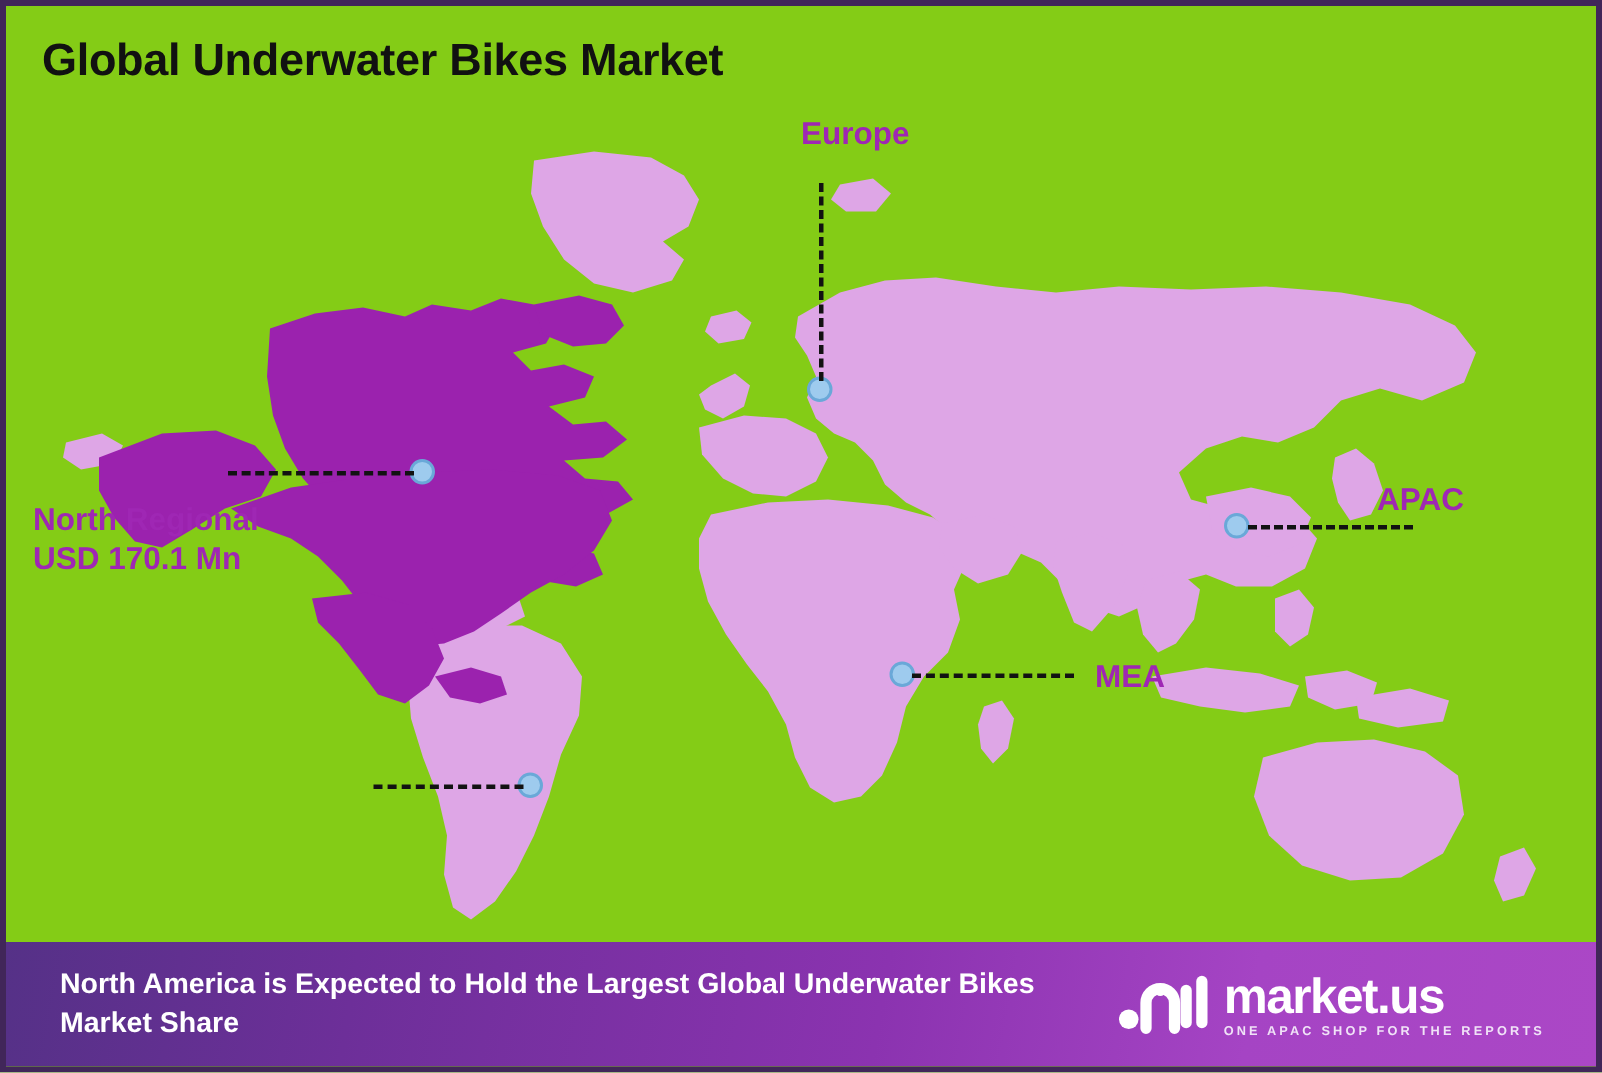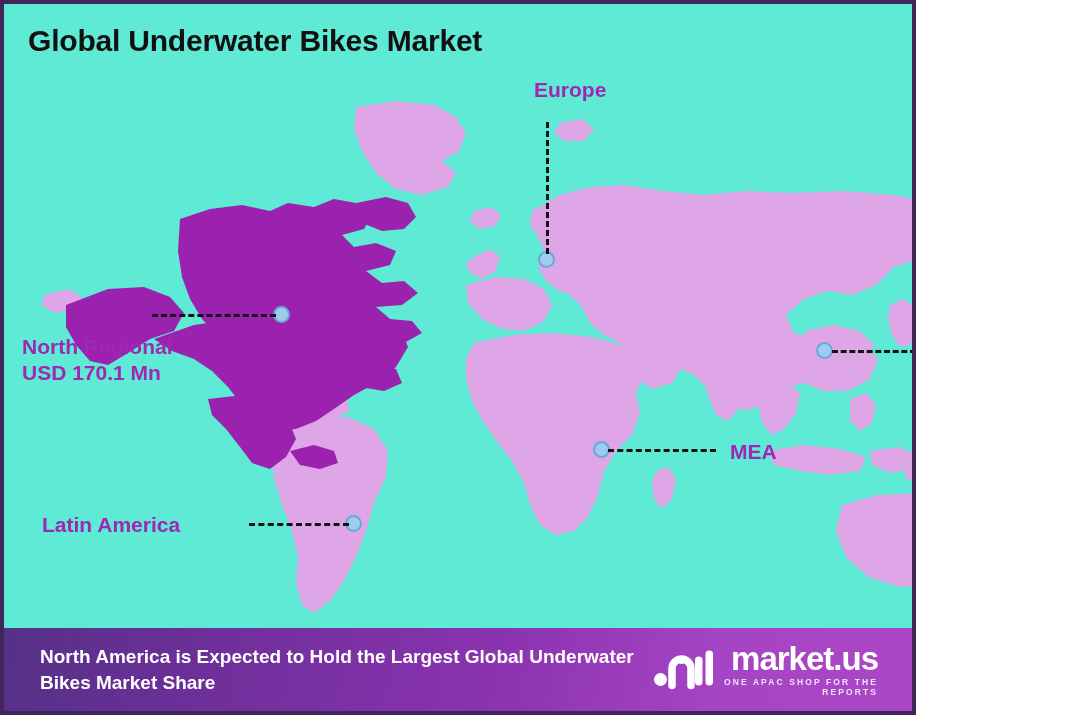--- a/index.html
+++ b/index.html
@@ -1,23 +1,23 @@
 <!DOCTYPE html>
 <html><head>
 <meta charset="utf-8">
 <style>
   html,body{margin:0;padding:0;background:#ffffff;}
   body{font-family:"Liberation Sans",sans-serif;}
 
   #canvas{
     position:relative;
-    width:916px;height:715px;
+    width:1068px;height:715px;
     box-sizing:border-box;
     border:4px solid #412659;
-    background:#5eead4;
+    background:#84cc16;
     overflow:hidden;
   }
 
   
   #title{
     position:absolute;left:24px;top:20px;
     font-size:30px;font-weight:bold;color:#111111;
     letter-spacing:-0.2px;white-space:nowrap;
   }
   #subtitle{
@@ -66,21 +66,21 @@
     display:flex;align-items:center;justify-content:space-between;
   }
   #footer-text{
     color:#ffffff;font-size:19px;font-weight:bold;line-height:26px;
     margin-left:36px;max-width:700px;
   }
   #logo{
     display:flex;align-items:center;margin-right:34px;
   }
   #logo-mark{width:62px;height:44px;flex:none;}
-  #logo-text{margin-left:10px;text-align:right;}
+  #logo-text{margin-left:10px;}
   #logo-word{
     color:#ffffff;font-size:33px;font-weight:bold;letter-spacing:-1px;
     line-height:32px;
   }
   #logo-tag{
     color:#f0e2f7;font-size:8.5px;font-weight:bold;letter-spacing:2.1px;
     margin-top:2px;
   }
 </style>
 </head>
@@ -182,31 +182,28 @@
 
   <div class="region-label" style="left:18px;top:330px;">
     <span class="val">North Regional</span>
     <span class="val">USD 170.1 Mn</span>
   </div>
 
   <div class="region-label" style="left:530px;top:73px;">
     <span class="val">Europe</span>
   </div>
 
-  <div class="region-label" style="left:946px;top:317px;">
+  <div class="region-label" style="left:914px;top:317px;">
     <span class="val">APAC</span>
   </div>
 
   <div class="region-label" style="left:726px;top:435px;">
     <span class="val">MEA</span>
   </div>
 
-  <div class="region-label" style="left:38px;top:508px;">
-    <span class="val">Latin America</span>
-  </div>
 
   <div id="footer">
     <div id="footer-text">North America is Expected to Hold the Largest Global Underwater Bikes Market Share</div>
 
     <div id="logo">
       <svg id="logo-mark" viewBox="0 0 124 86">
         <circle cx="17" cy="62" r="13" fill="#ffffff"></circle>
         <path d="M40 74 L40 40 A19 19 0 0 1 78 40 L78 74" fill="none" stroke="#ffffff" stroke-width="15" stroke-linecap="round"></path>
         <rect x="86" y="16" width="15" height="58" rx="7.5" fill="#ffffff"></rect>
         <rect x="107" y="4" width="15" height="70" rx="7.5" fill="#ffffff"></rect>

